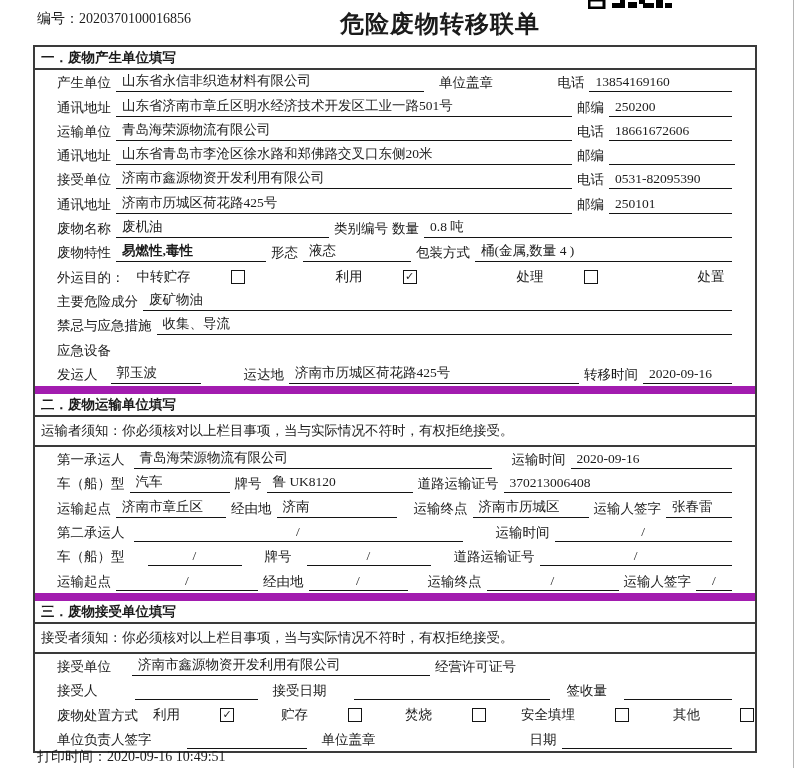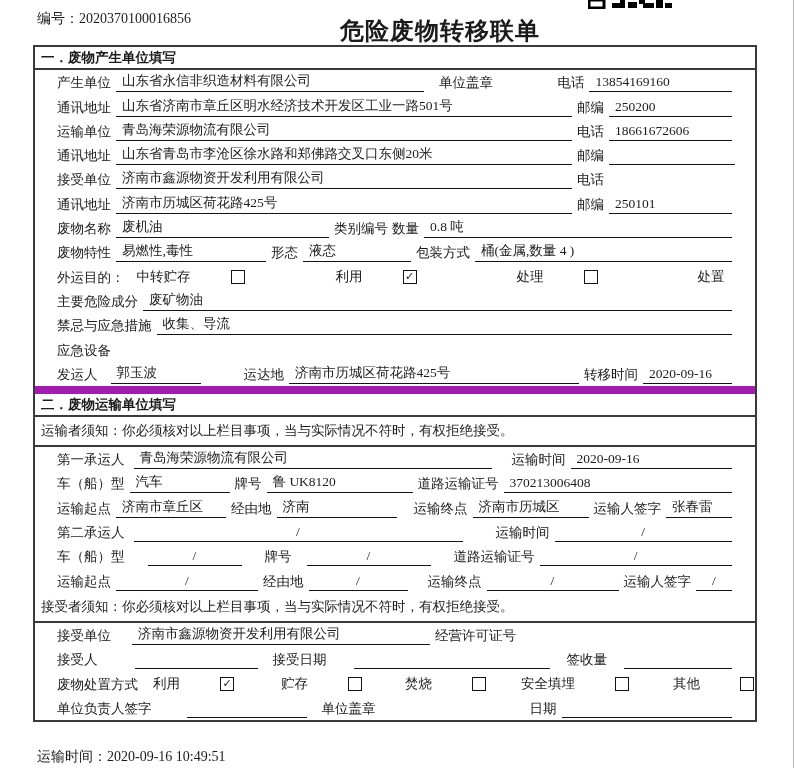--- a/index.html
+++ b/index.html
@@ -7,21 +7,21 @@
     width:796px;height:768px;background:#ffffff;position:relative;
     font-family:"Liberation Serif","DejaVu Serif",serif;
     color:#1b1b1b;overflow:hidden;
   }
   .page-edge{position:absolute;right:2px;top:0;height:768px;width:1px;background:#b4b4b4;}
 
   
   .topbar{position:absolute;left:0;top:0;width:796px;height:45px;}
   .serial{position:absolute;left:37px;top:10px;font-size:14px;white-space:nowrap;}
   .doc-title{
-    position:absolute;left:340px;top:15px;font-size:24px;font-weight:bold;
+    position:absolute;left:340px;top:8px;font-size:24px;font-weight:bold;
     font-family:"Liberation Sans","DejaVu Sans",sans-serif;letter-spacing:1px;white-space:nowrap;
   }
   .qr{position:absolute;left:588px;top:0;}
 
   
   .form-table{
     position:absolute;left:33px;top:45px;width:720px;
     border:2px solid #3a3a3a;background:#fff;
   }
   .section-header{
@@ -101,37 +101,38 @@
     <div class="form-row">
       <span class="lbl">通讯地址</span>
       <span class="val" style="width: 448px;">山东省青岛市李沧区徐水路和郑佛路交叉口东侧20米</span>
       <span class="lbl">邮编</span>
       <span class="val" style="width: 118px;"></span>
     </div>
     <div class="form-row">
       <span class="lbl">接受单位</span>
       <span class="val" style="width: 448px;">济南市鑫源物资开发利用有限公司</span>
       <span class="lbl">电话</span>
+      <span class="val grow">0531-82095390</span>
     </div>
     <div class="form-row">
       <span class="lbl">通讯地址</span>
       <span class="val" style="width: 448px;">济南市历城区荷花路425号</span>
       <span class="lbl">邮编</span>
       <span class="val grow">250101</span>
     </div>
     <div class="form-row">
       <span class="lbl">废物名称</span>
       <span class="val" style="width: 205px;">废机油</span>
       <span class="lbl">类别编号</span>
       <span class="lbl">数量</span>
       <span class="val grow">0.8 吨</span>
     </div>
     <div class="form-row">
       <span class="lbl">废物特性</span>
-      <span class="val" style="width: 142px;">易燃性,毒性</span>
+      <span class="val" style="width: 142px; font-weight: bold;">易燃性,毒性</span>
       <span class="lbl">形态</span>
       <span class="val" style="width: 100px;">液态</span>
       <span class="lbl">包装方式</span>
       <span class="val grow">桶(金属,数量 4 )</span>
     </div>
     <div class="form-row">
       <span class="lbl">外运目的：</span>
       <span class="gap" style="width: 10px;"></span>
       <span class="cbwrap">
         <span>中转贮存</span>
@@ -227,20 +228,21 @@
       <span class="lbl">运输起点</span>
       <span class="val center" style="width: 138px;">/</span>
       <span class="lbl">经由地</span>
       <span class="val center" style="width: 95px;">/</span>
       <span class="gap" style="width: 15px;"></span>
       <span class="lbl">运输终点</span>
       <span class="val center" style="width: 128px;">/</span>
       <span class="lbl">运输人签字</span>
       <span class="val grow center">/</span>
     </div>
+    <div class="section-header bt">三．废物接受单位填写</div>
     <div class="notice-row">接受者须知：你必须核对以上栏目事项，当与实际情况不符时，有权拒绝接受。</div>
     <div class="form-row">
       <span class="lbl">接受单位</span>
       <span class="gap" style="width: 16px;"></span>
       <span class="val" style="width: 290px;">济南市鑫源物资开发利用有限公司</span>
       <span class="lbl">经营许可证号</span>
     </div>
     <div class="form-row">
       <span class="lbl">接受人</span>
       <span class="gap" style="width: 32px;"></span>
@@ -287,15 +289,15 @@
       <span class="gap" style="width: 30px;"></span>
       <span class="val" style="width: 112px;"></span>
       <span class="gap" style="width: 10px;"></span>
       <span class="lbl">单位盖章</span>
       <span class="gap" style="width: 150px;"></span>
       <span class="lbl">日期</span>
       <span class="val grow"></span>
     </div>
   </div>
 
-<div class="printline"><span>运输时间：</span><span>2020-09-16 10:49:51</span></div>
+<div class="printline"><span>打印时间：</span><span>2020-09-16 10:49:51</span></div>
 
 <div class="page-edge"></div>
 
 </body></html>

